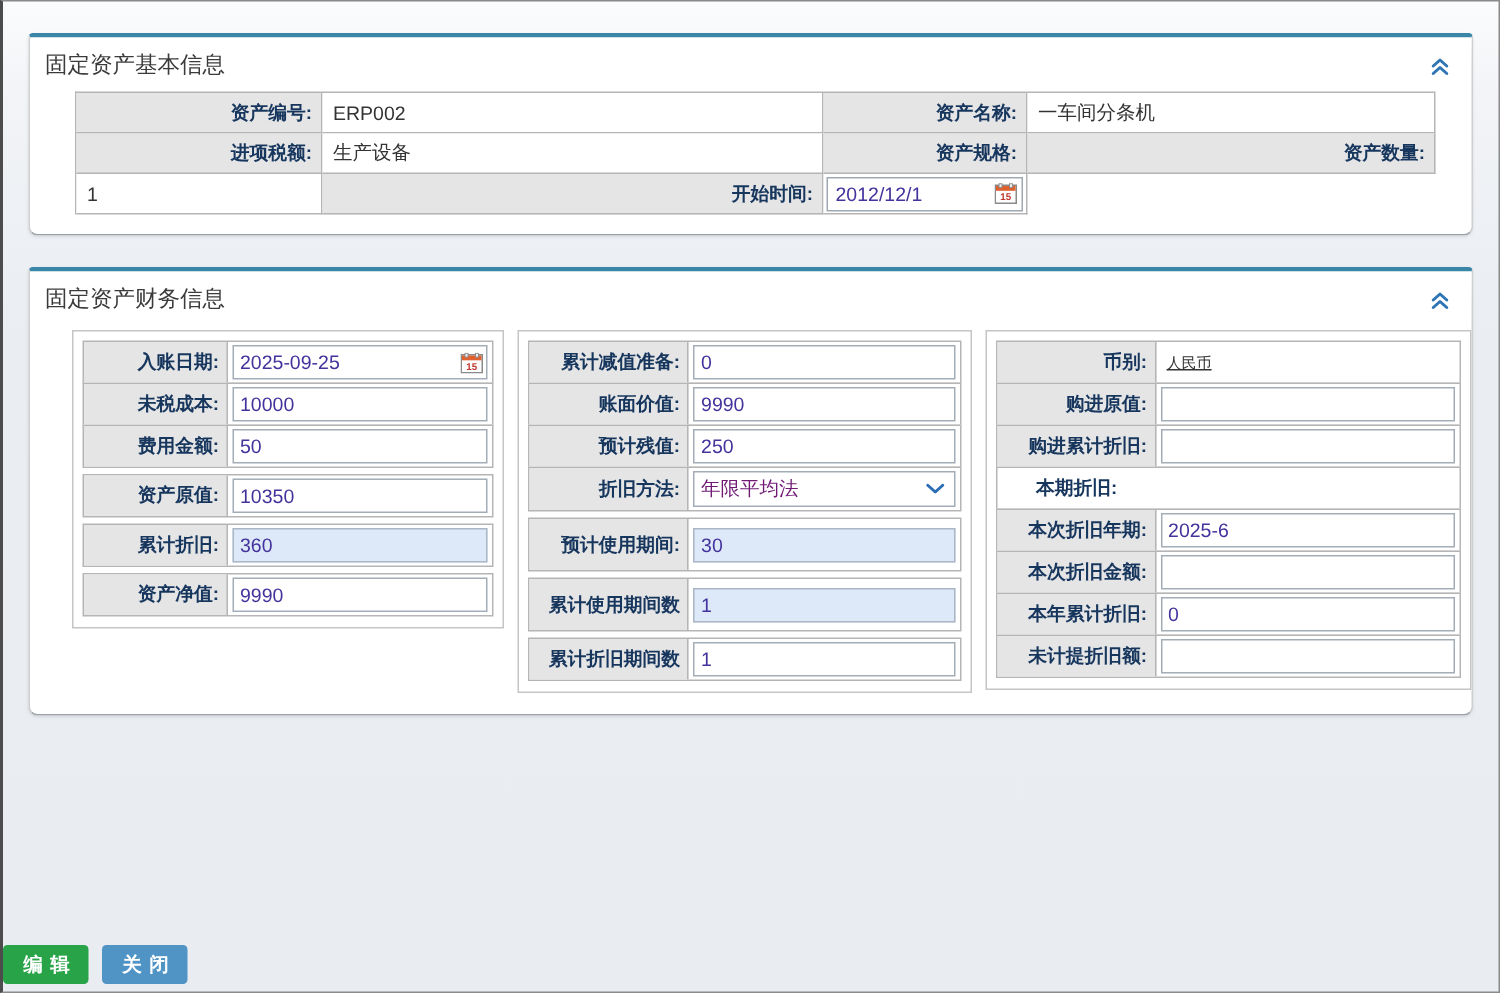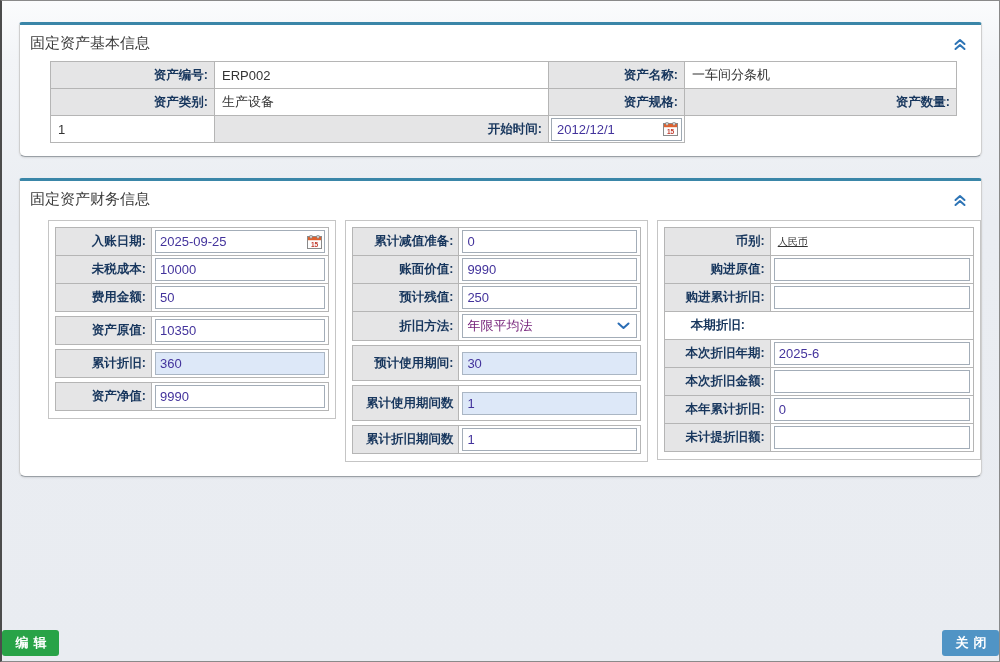--- a/index.html
+++ b/index.html
@@ -111,21 +111,21 @@
     border:1px solid #a3adb8;
     background:#fff;
     display:flex; align-items:center; justify-content:space-between;
     padding:0 6px 0 4px;
     font-size:13px; color:#701a75;
     cursor:pointer;
   }
   
   .footer {
     position:absolute; left:0; right:0; bottom:5px;
-    display:flex; justify-content:space-between; gap:9px;
+    display:flex; justify-content:flex-start; gap:9px;
   }
   .btn {
     border:none; border-radius:3px;
     color:#fff; font-size:13px; font-weight:bold;
     font-family:inherit;
     letter-spacing:5px;
     padding:4px 7px 4px 13px;
     min-width:57px;
     cursor:pointer;
   }
@@ -143,21 +143,21 @@
         <polyline points="2.5,11 7,7 11.5,11"></polyline>
     </svg>
   </span>
 
   <div class="b-table">
     <div class="b-cell b-label">资产编号:</div>
     <div class="b-cell b-value">ERP002</div>
     <div class="b-cell b-label">资产名称:</div>
     <div class="b-cell b-value">一车间分条机</div>
 
-    <div class="b-cell b-label">资产类别:</div>
+    <div class="b-cell b-label">进项税额:</div>
     <div class="b-cell b-value">生产设备</div>
     <div class="b-cell b-label">资产规格:</div>
 
     <div class="b-cell b-label">资产数量:</div>
     <div class="b-cell b-value">1</div>
     <div class="b-cell b-label">开始时间:</div>
     <div class="b-cell b-value date-cell">
       <input class="date-input" value="2012/12/1" style="">
       <span class="cal-wrap">
         <svg width="15" height="14" viewBox="0 0 15 14">

